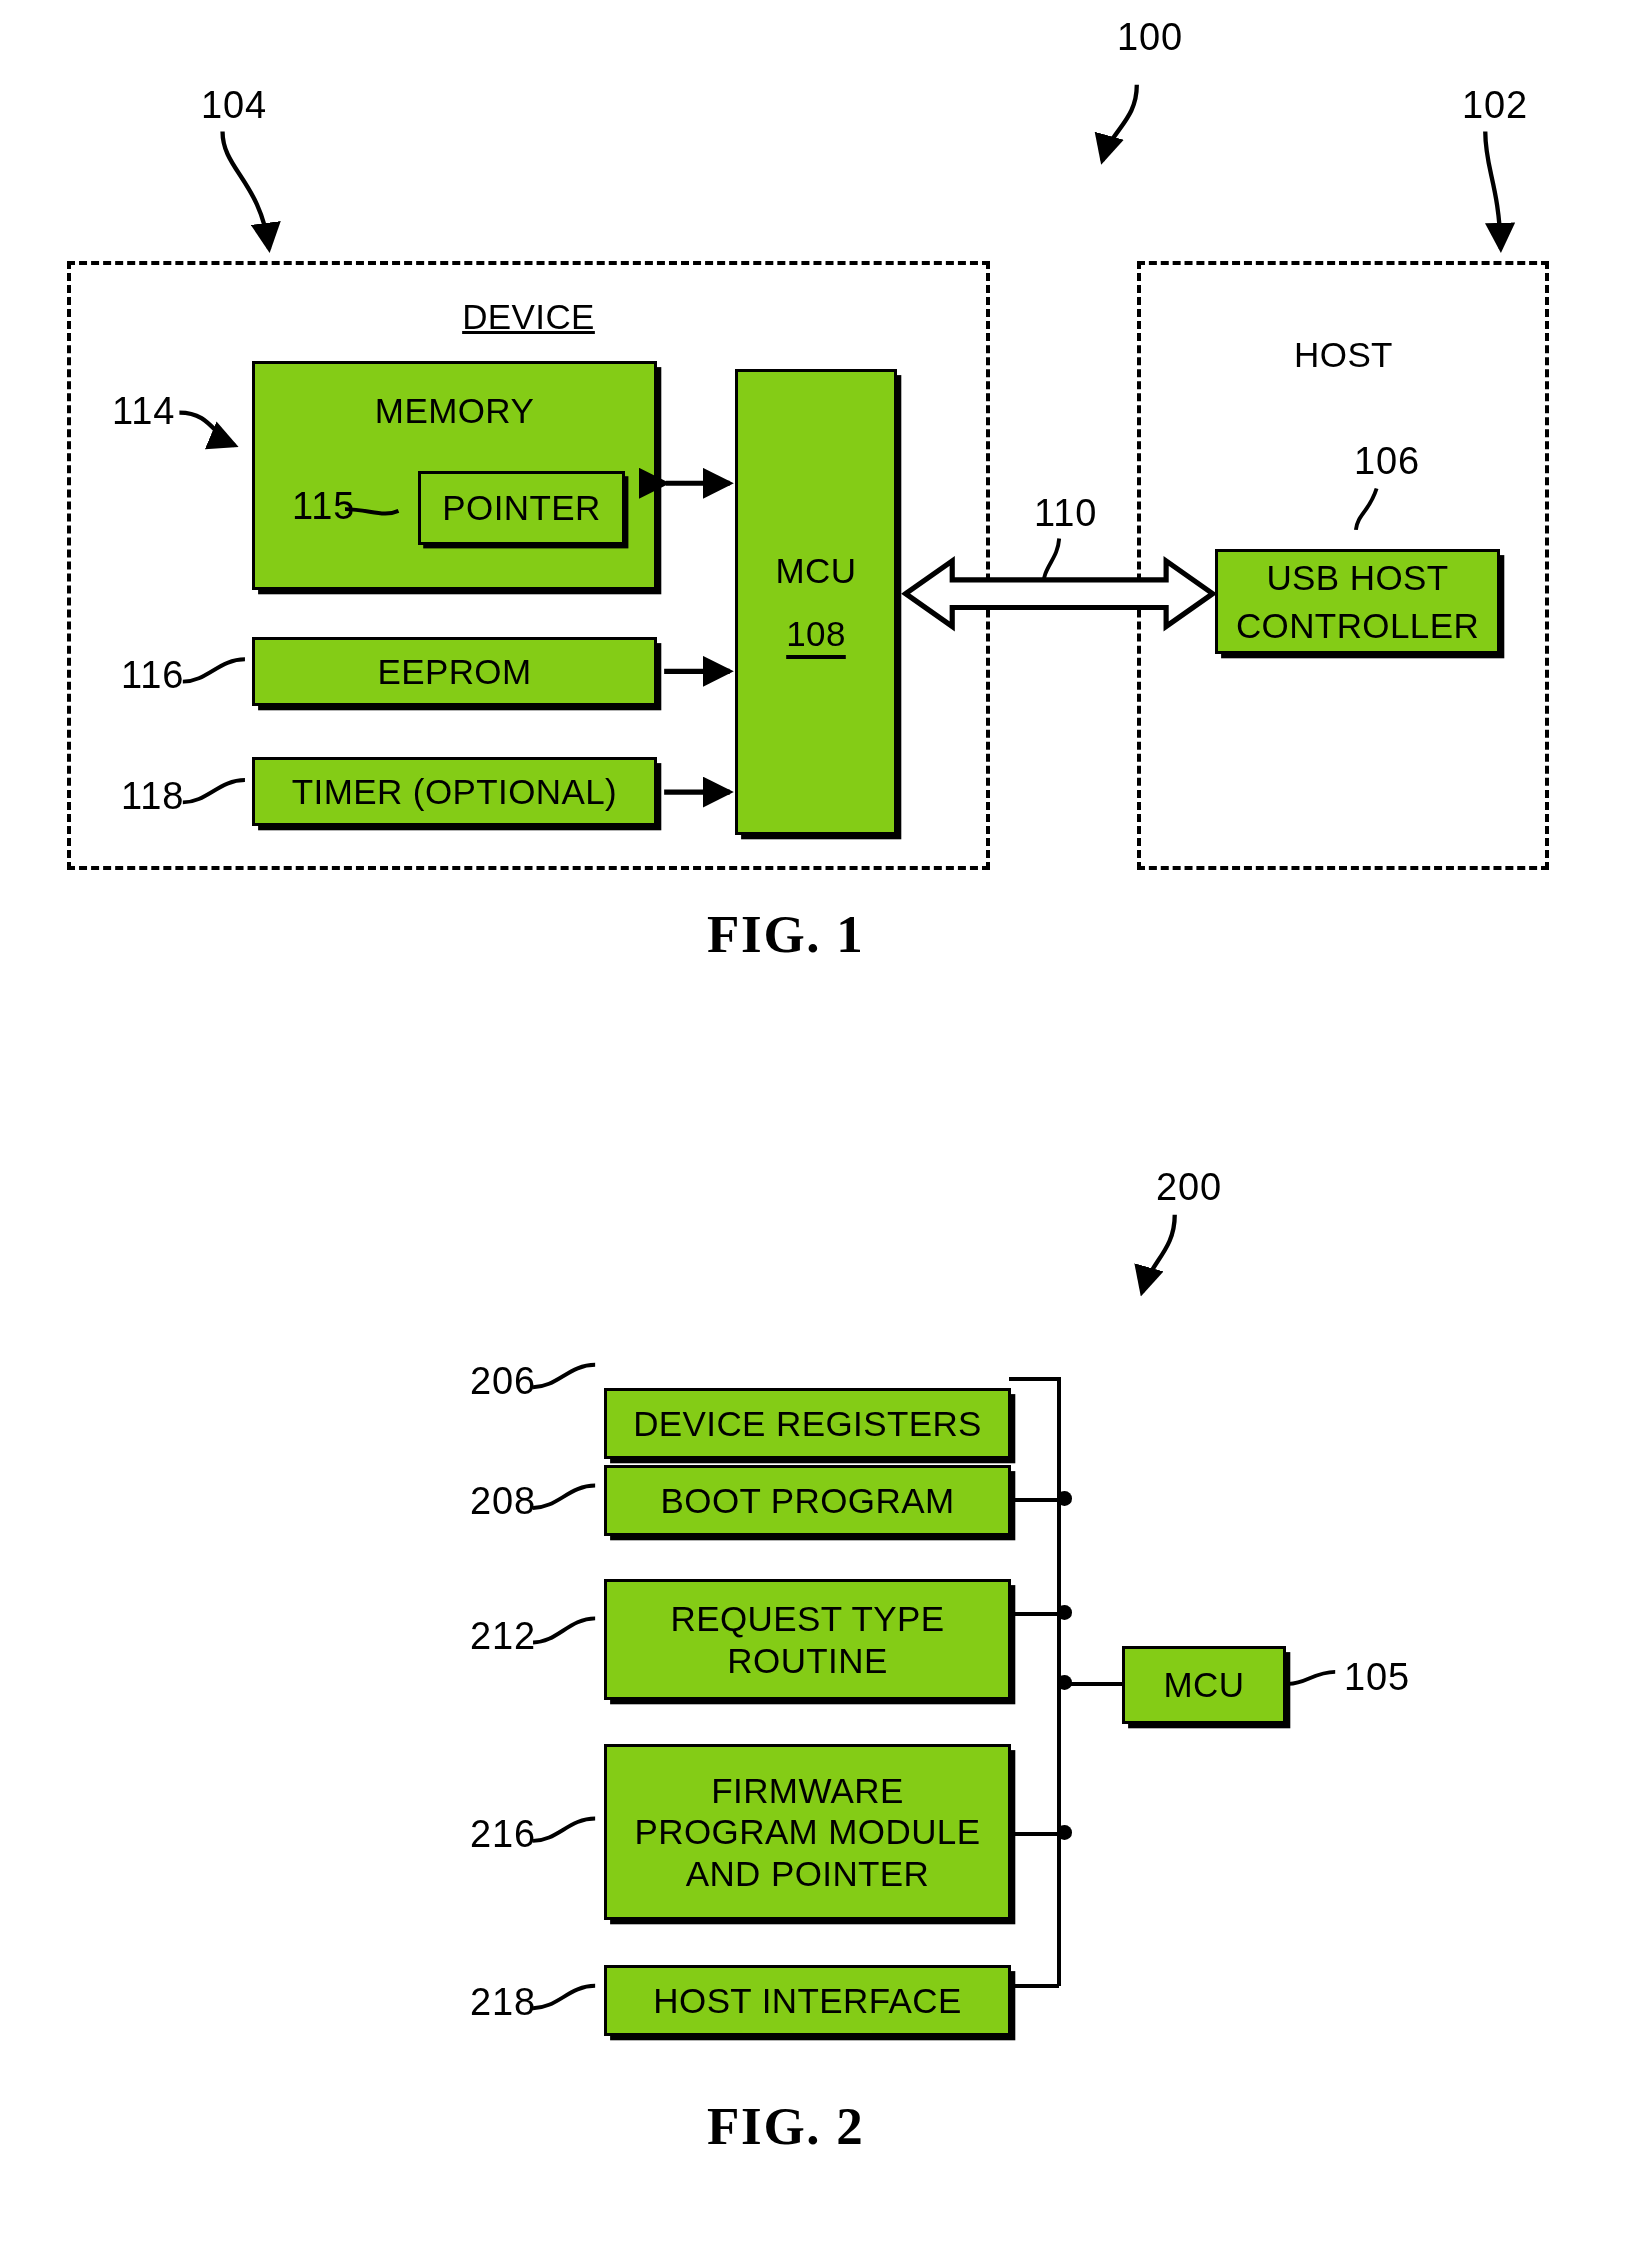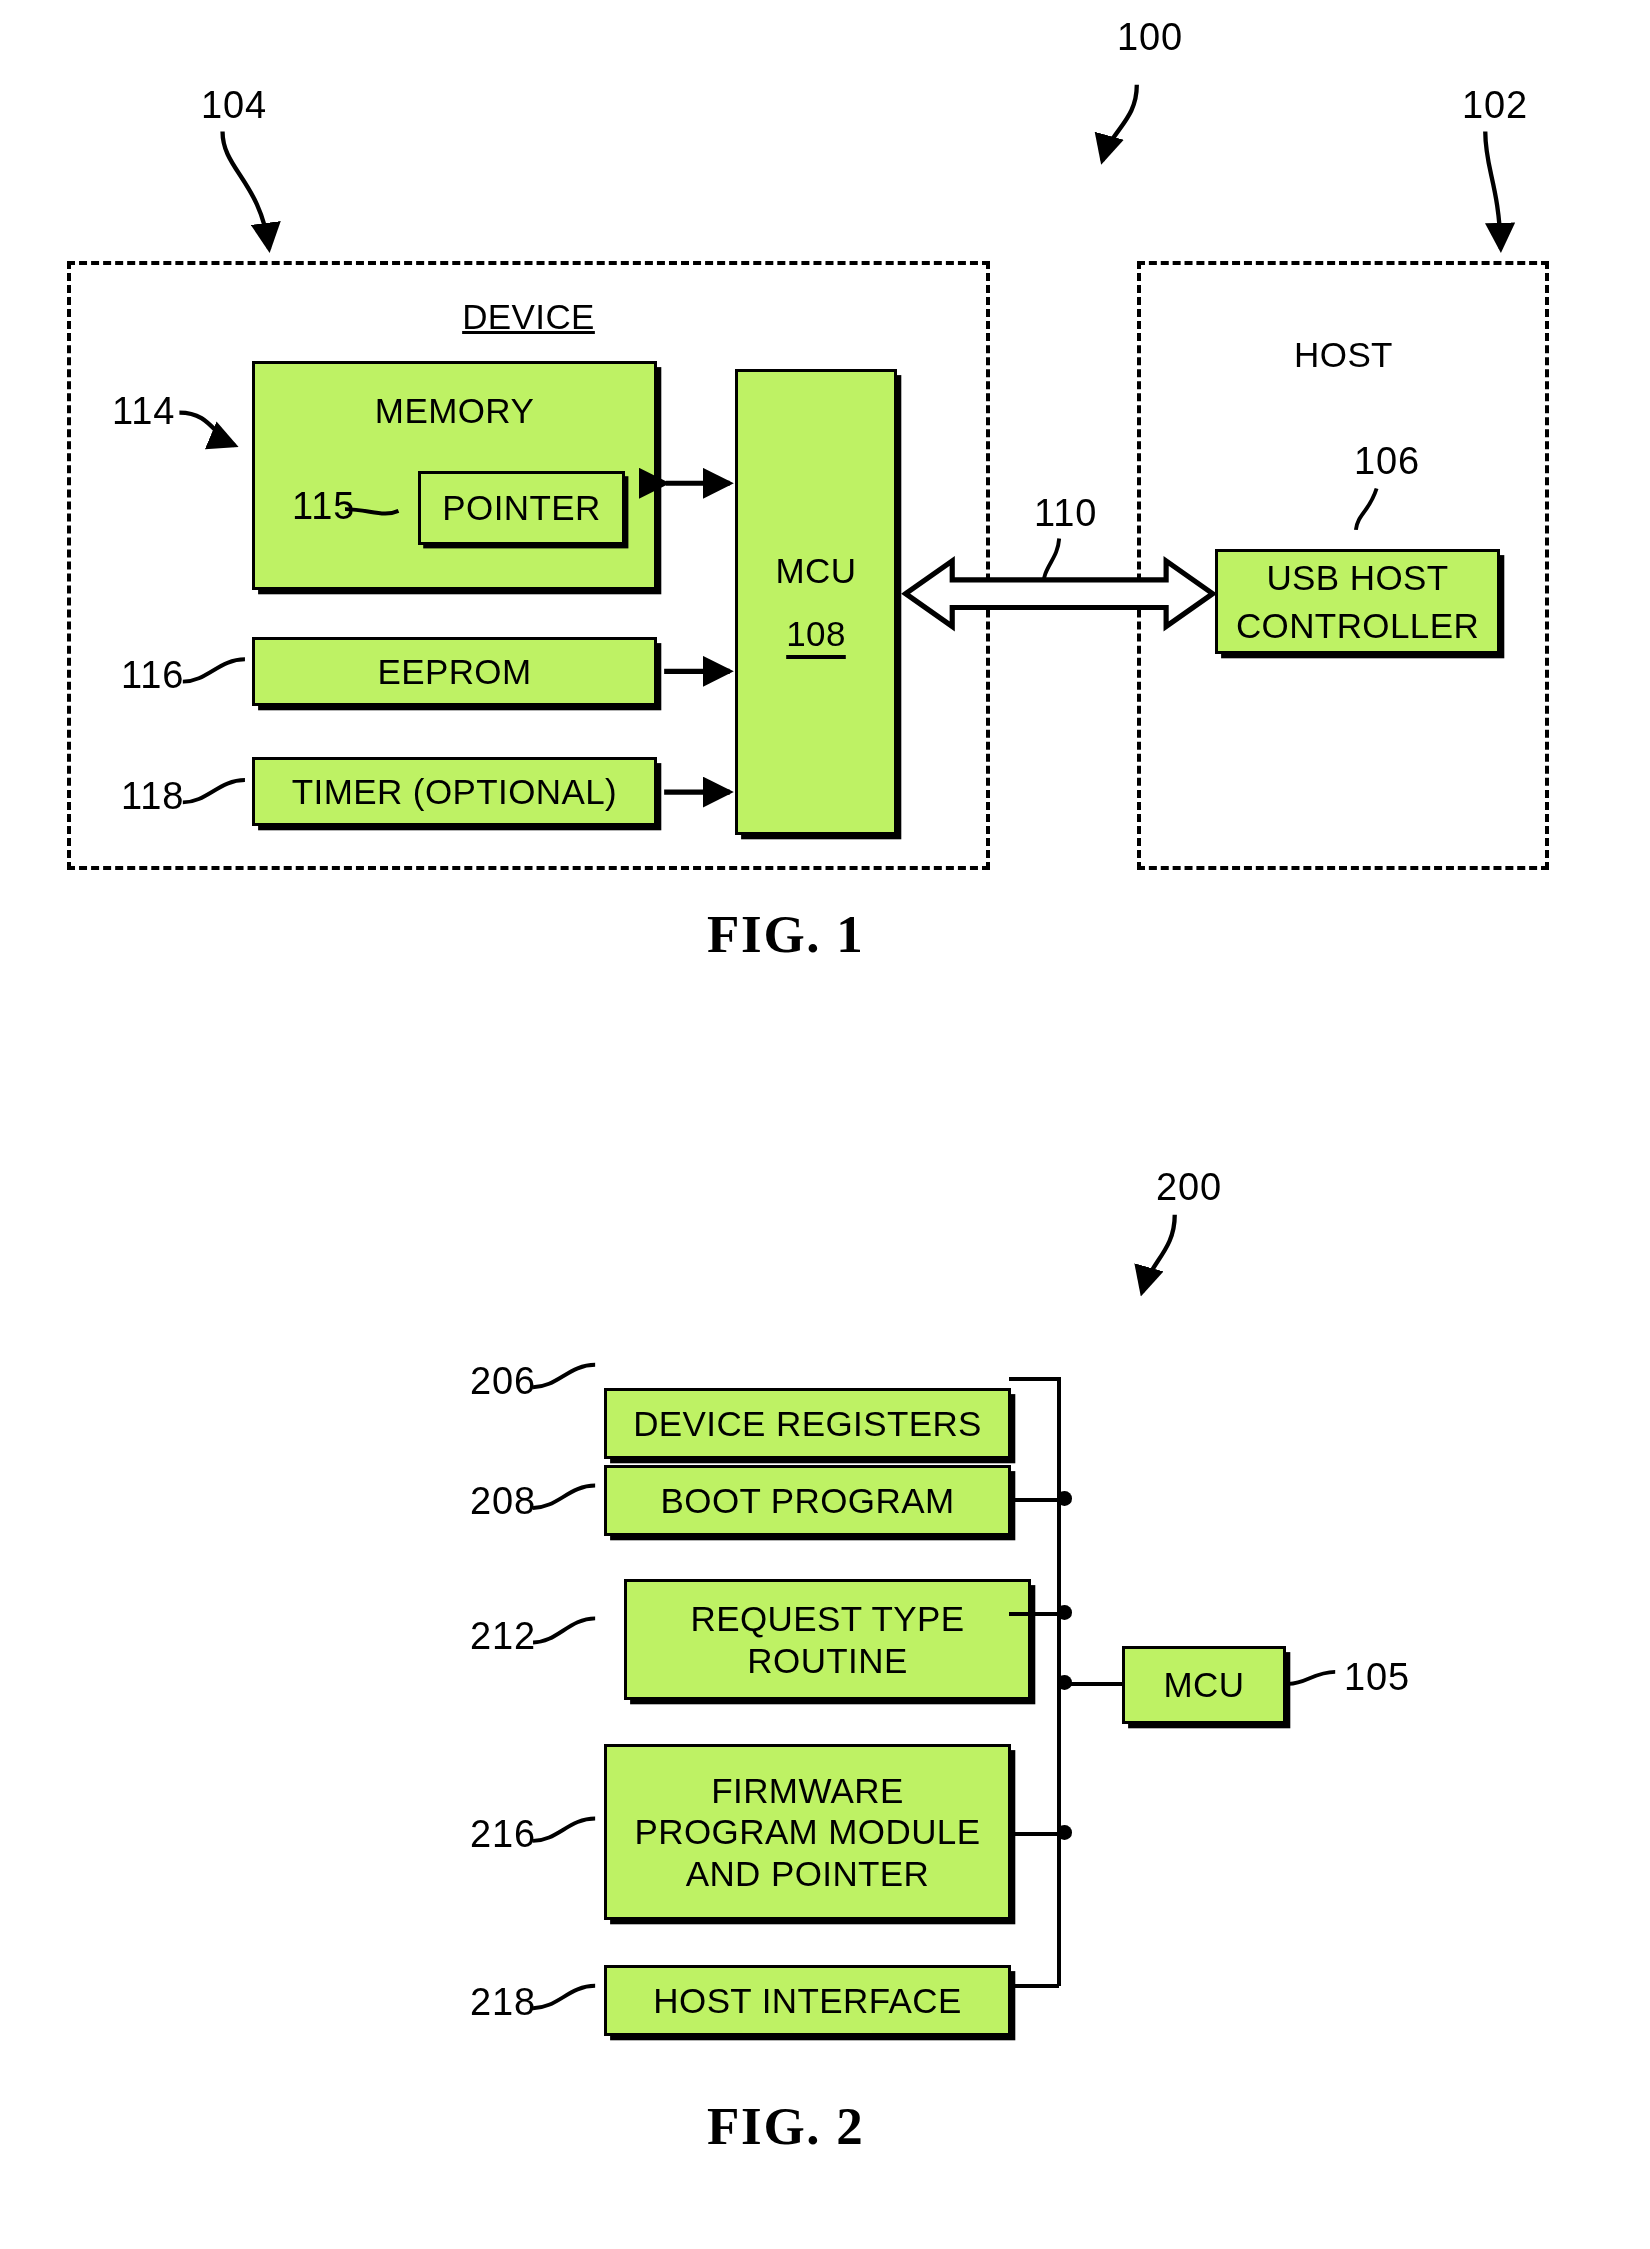--- a/index.html
+++ b/index.html
@@ -13,21 +13,21 @@
        font-family:Liberation Sans, sans-serif;}
   .lbl{position:absolute;font-size:35px;letter-spacing:0.4px;white-space:nowrap;text-align:center;}
   .figcap{position:absolute;font-family:"Liberation Serif",serif;
           font-weight:bold;font-size:53px;letter-spacing:1.7px;white-space:nowrap;}
 
   
   .dashbox{position:absolute;box-sizing:border-box;
            border:4.3px dashed #000;background:transparent;}
 
   
-  .block{position:absolute;box-sizing:border-box;background:#bef264;
+  .block{position:absolute;box-sizing:border-box;background:#84cc16;
          border:3.5px solid #000;
          box-shadow:5.2px 5.2px 0 -0.9px #000;
          display:flex;align-items:center;justify-content:center;
          text-align:center;line-height:1.18;font-size:35px;letter-spacing:0.4px;}
   .block.plain{box-shadow:4.3px 4.3px 0 -0.9px #000;}
 
   
   .hline{position:absolute;background:#000;height:4.3px;}
   .vline{position:absolute;background:#000;width:4.3px;}
   .dot{position:absolute;width:14.7px;height:14.7px;border-radius:50%;background:#000;}
@@ -101,21 +101,21 @@
     <span>DEVICE REGISTERS</span>
   </div>
   <div class="ref" style="left:470px;top:1360px;">206</div>
 
   <div class="block" style="left:604px;top:1465px;width:407px;height:71px;">
     <span>BOOT PROGRAM</span>
   </div>
   <div class="ref" style="left:470px;top:1480px;">208</div>
 
   <div class="block" style="left:604px;top:1579px;width:407px;height:121px;
-       white-space:pre-line;margin-left:20px;">
+       white-space:pre-line;">
     <span>REQUEST TYPE
 ROUTINE</span>
   </div>
   <div class="ref" style="left:470px;top:1615px;">212</div>
 
   <div class="block" style="left:604px;top:1744px;width:407px;height:176px;
        white-space:pre-line;">
     <span>FIRMWARE
 PROGRAM MODULE
 AND POINTER</span>

